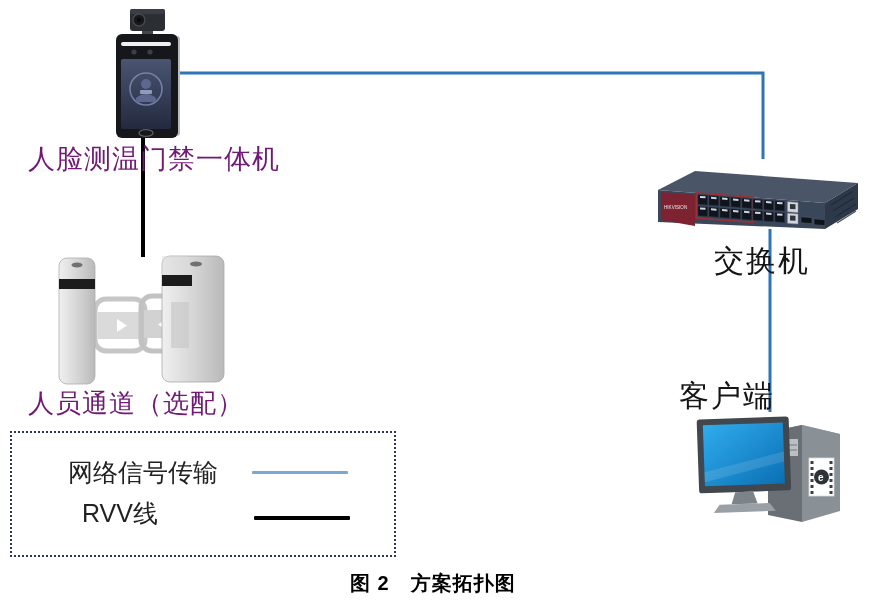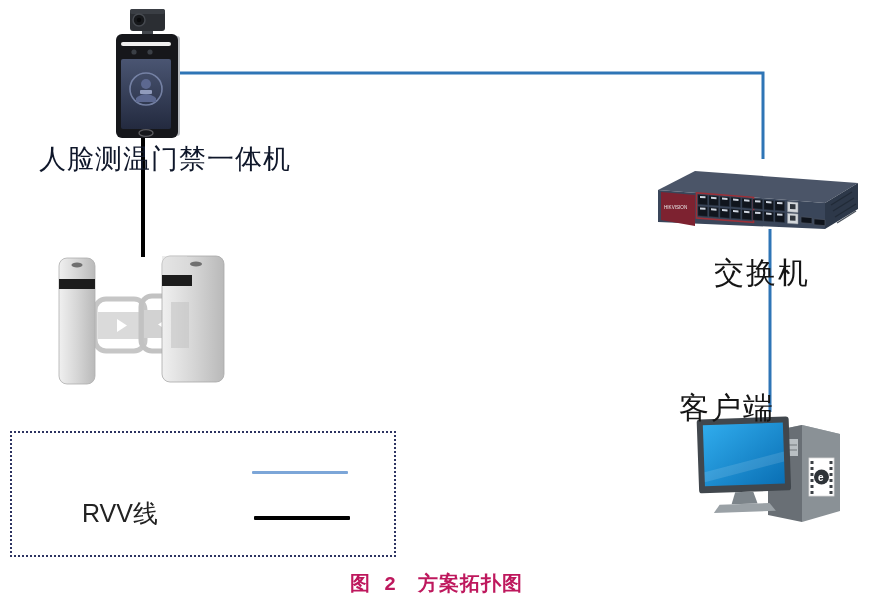--- a/index.html
+++ b/index.html
@@ -4,39 +4,39 @@
 <style>
   html,body{margin:0;padding:0;background:#fff;}
   .canvas{
     position:relative;width:874px;height:602px;background:#fff;overflow:hidden;
     font-family:"Liberation Sans","DejaVu Sans",sans-serif;
   }
   .layer{position:absolute;left:0;top:0;}
   svg{display:block;}
   .label-serif{
     position:absolute;font-family:Liberation Mono, monospace;
-    font-size:26px;color:#0f172a;letter-spacing:1px;white-space:nowrap;z-index:5;margin-left:11px;
+    font-size:26px;color:#701a75;letter-spacing:1px;white-space:nowrap;z-index:5;
   }
   .label-sans{
     position:absolute;font-family:"Liberation Sans","DejaVu Sans",sans-serif;
-    font-size:30px;color:#151515;letter-spacing:2px;white-space:nowrap;z-index:5;margin-top:12px;
+    font-size:30px;color:#151515;letter-spacing:2px;white-space:nowrap;z-index:5;
   }
   .legend-box{
     position:absolute;left:10px;top:431px;width:382px;height:122px;
     border:2px dotted #2d3462;z-index:4;background:transparent;
   }
   .legend-label{
     position:absolute;font-size:25px;color:#222;white-space:nowrap;
     font-family:"Liberation Sans","DejaVu Sans",sans-serif;
   }
   .legend-line{position:absolute;border-radius:1px;}
   .caption{
     position:absolute;left:350px;top:570px;font-size:20px;font-weight:600;
-    color:#be185d;letter-spacing:1px;white-space:nowrap;z-index:5;
-    font-family:Liberation Mono, monospace;
+    color:#000000;letter-spacing:1px;white-space:nowrap;z-index:5;
+    font-family:Liberation Sans, sans-serif;
   }
   .device{position:absolute;z-index:3;}
 </style>
 </head>
 <body>
 
 <div class="canvas">
 
   <svg class="layer" width="874" height="602" style="z-index:1">
 
@@ -227,24 +227,26 @@
         <rect x="8" y="10" width="92" height="74" rx="3" fill="#41474d"></rect>
         <rect x="14" y="16" width="80" height="61" fill="url(#mon)"></rect>
         <polygon points="14,63 94,45 94,55 14,73" fill="#ffffff" opacity="0.12"></polygon>
         <polygon points="44,84 62,84 66,96 40,96" fill="#7c848a"></polygon>
         <polygon points="28,96 78,96 84,104 22,104" fill="#9aa1a6"></polygon>
       </g>
     </svg>
   </div>
 
   <div class="label-serif" style="left:28px;top:141px;font-size:27px">人脸测温门禁一体机</div>
+  <div class="label-serif" style="left:28px;top:386px">人员通道（选配）</div>
   <div class="label-sans" style="left:714px;top:241px">交换机</div>
   <div class="label-sans" style="left:679px;top:376px">客户端</div>
 
   <div class="legend-box">
+    <div class="legend-label" style="left:56px;top:23px">网络信号传输</div>
     <div class="legend-line" style="left:240px;top:38px;width:96px;height:3px;background:#7CA6D8"></div>
     <div class="legend-label" style="left:70px;top:64px">RVV线</div>
     <div class="legend-line" style="left:242px;top:83px;width:96px;height:4px;background:#000000"></div>
   </div>
 
   <div class="caption">图 2　方案拓扑图</div>
 
 </div>
 
 </body></html>

